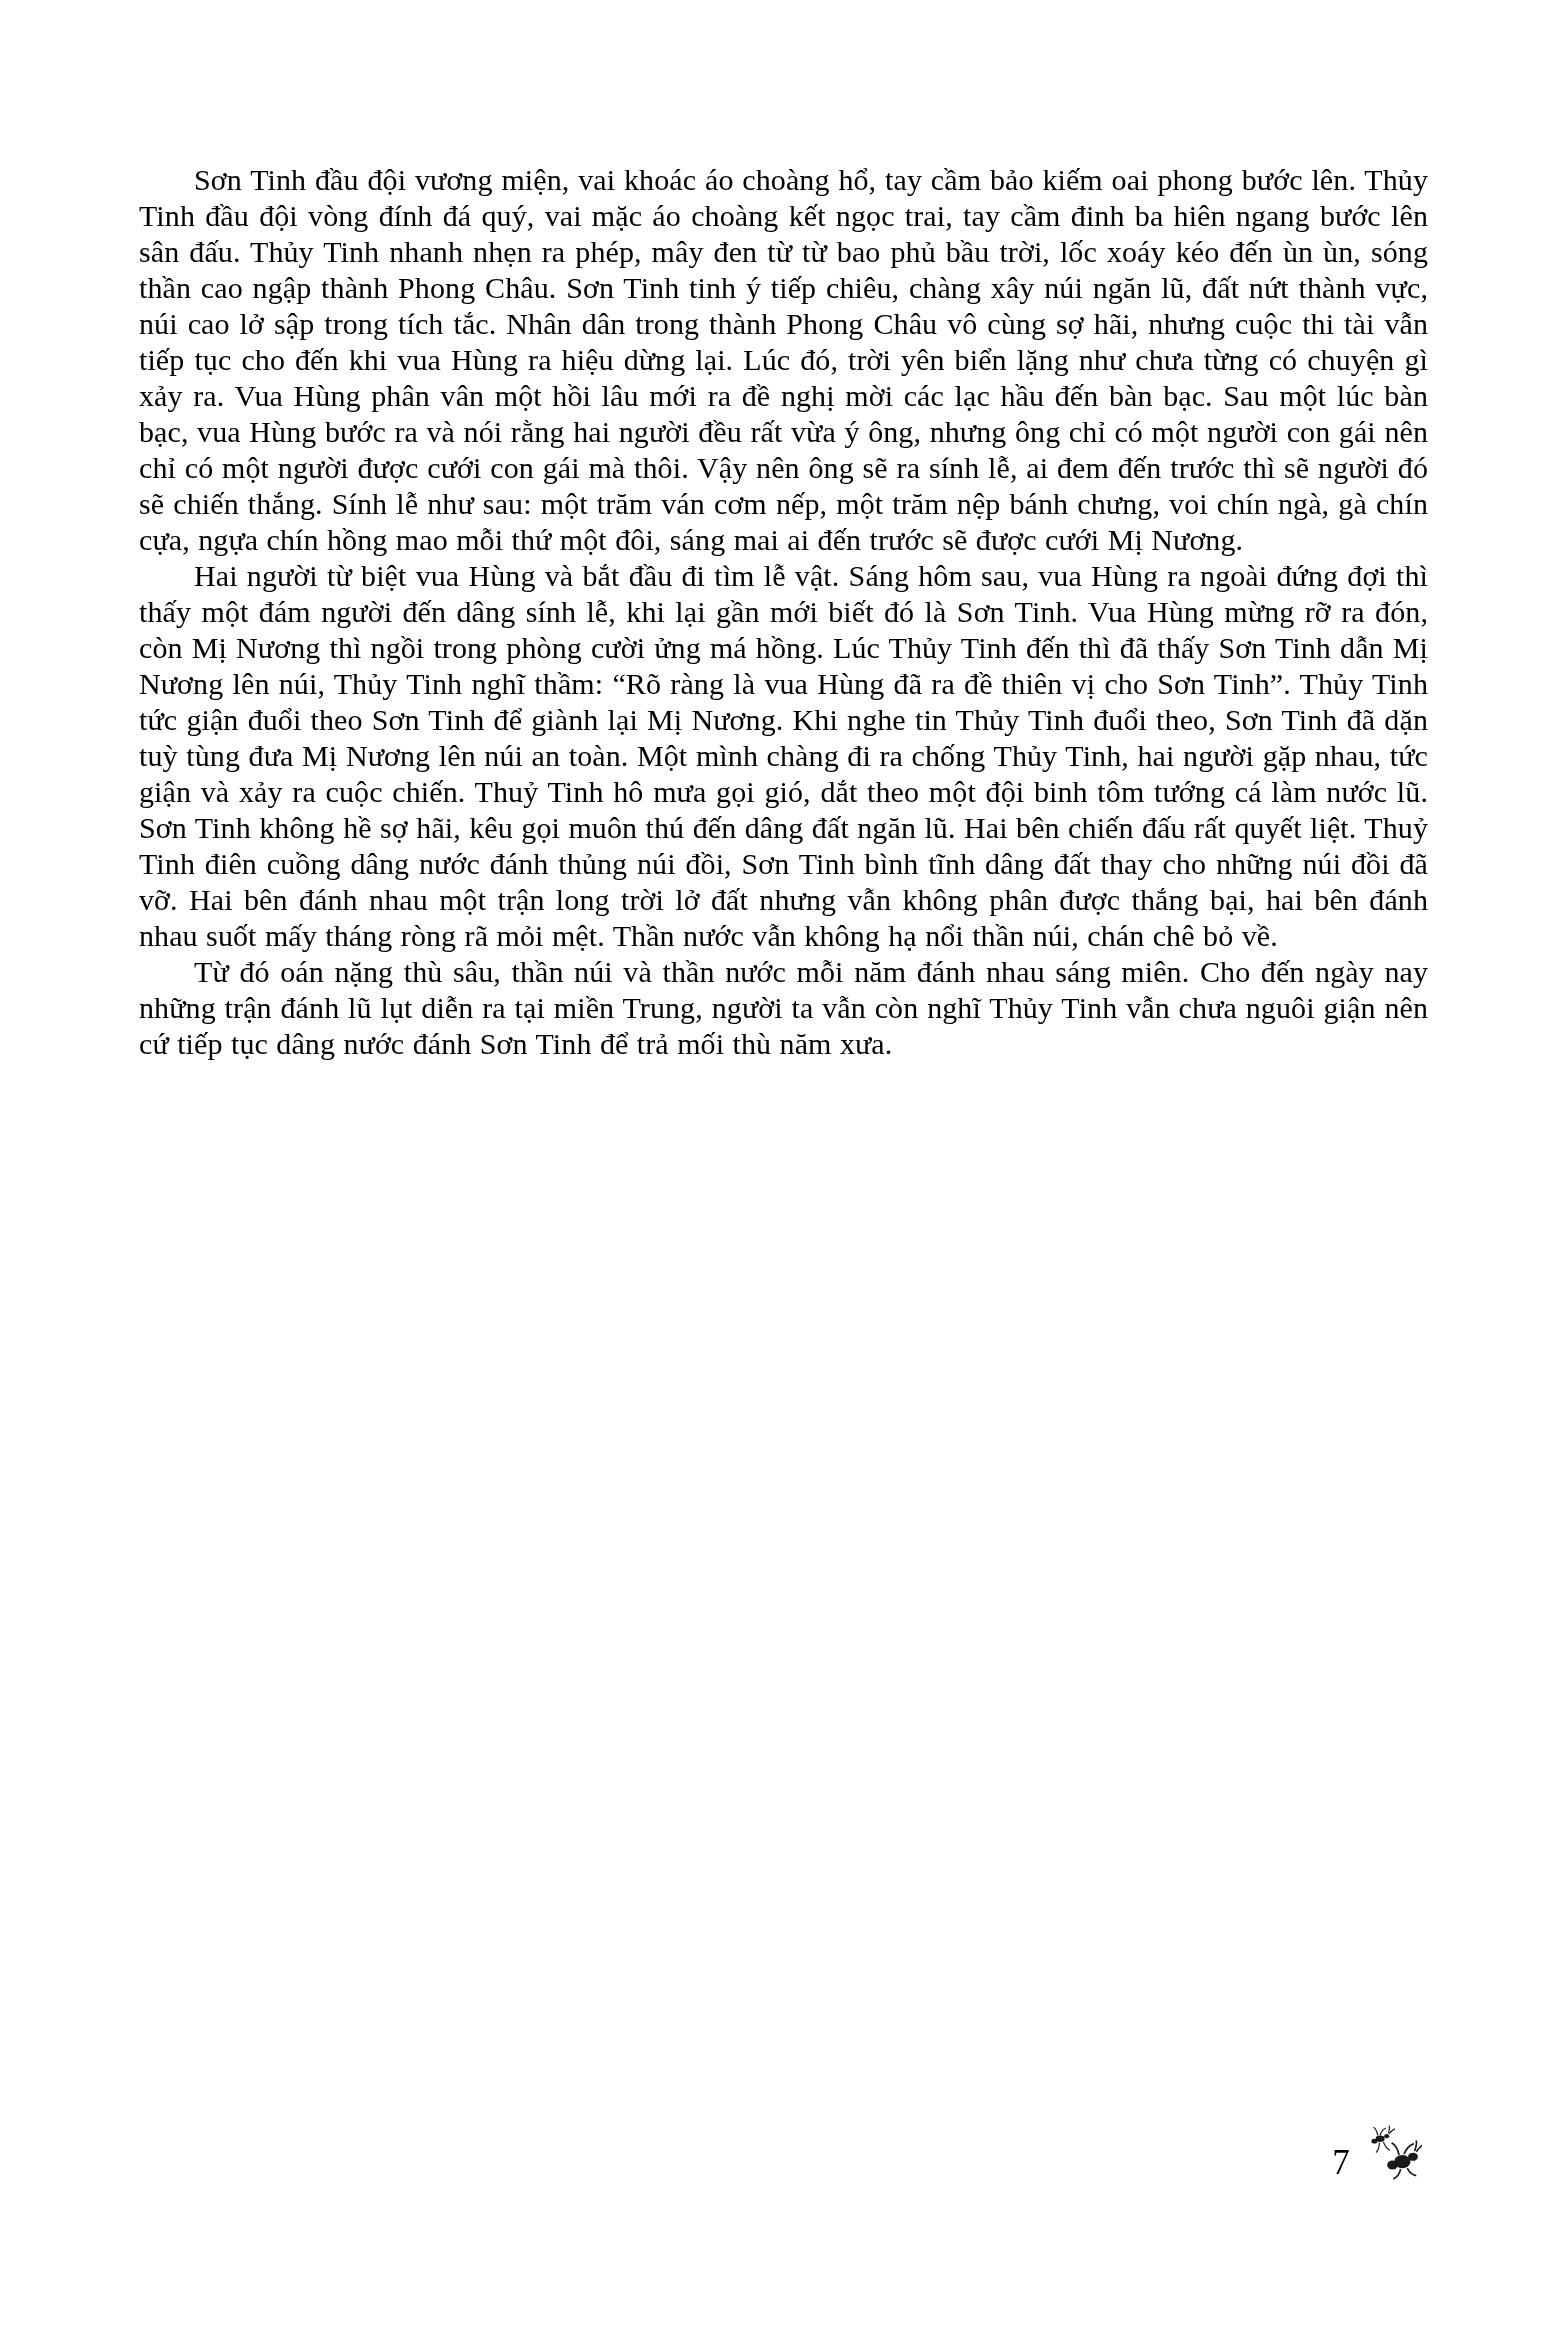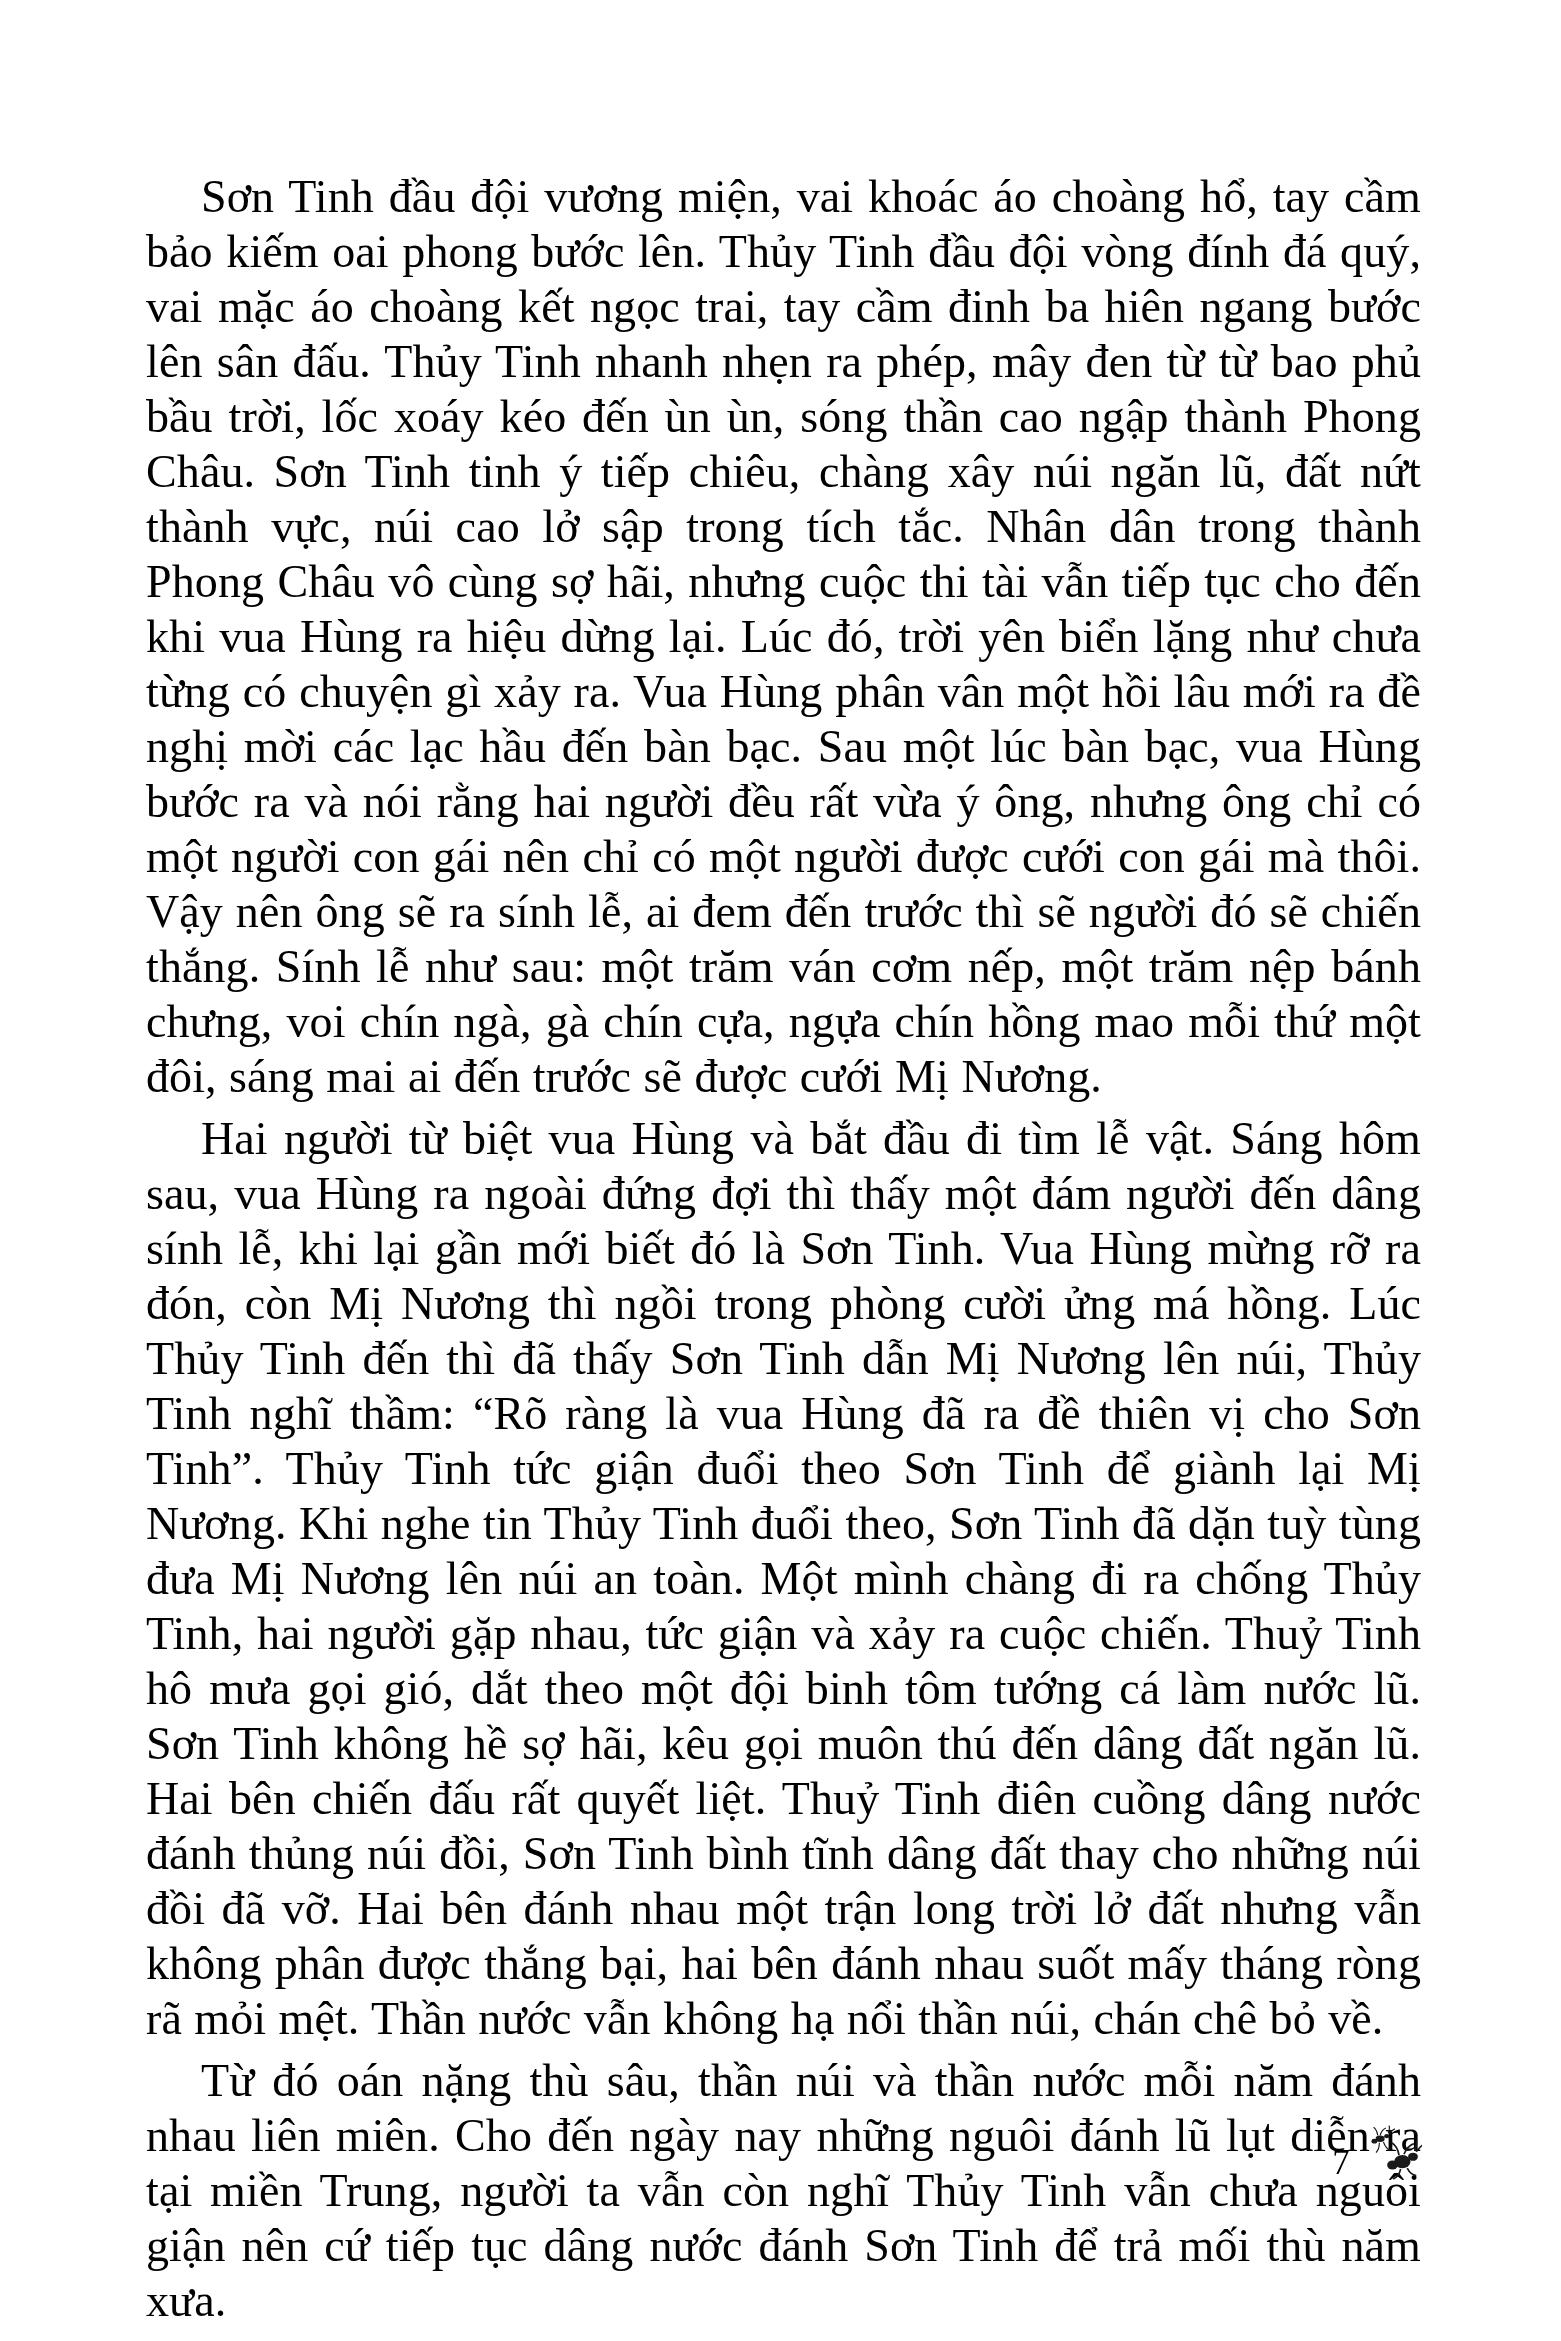--- a/index.html
+++ b/index.html
@@ -30,25 +30,25 @@
     border: 1.7px solid #ffffff;
     pointer-events: none;
   }
   .content {
     position: absolute;
     left: 139px;
     top: 162px;
     width: 1289px;
   }
   .para {
-    margin: 7px;
+    margin: 0;
     text-align: justify;
     text-justify: inter-word;
-    font-size: 46px;
-    line-height: 55px;
+    font-size: 30px;
+    line-height: 36px;
     text-indent: 55px;
     letter-spacing: 0.1px;
     word-spacing: 0.8px;
   }
   .para + .para {
     margin-top: 0px;
   }
   
   .footer {
     position: absolute;
@@ -72,21 +72,21 @@
 </style>
 </head>
 <body>
 
 <div class="page">
   <div class="page-frame"></div>
 
   <div class="content">
     <p class="para">Sơn Tinh đầu đội vương miện, vai khoác áo choàng hổ, tay cầm bảo kiếm oai phong bước lên. Thủy Tinh đầu đội vòng đính đá quý, vai mặc áo choàng kết ngọc trai, tay cầm đinh ba hiên ngang bước lên sân đấu. Thủy Tinh nhanh nhẹn ra phép, mây đen từ từ bao phủ bầu trời, lốc xoáy kéo đến ùn ùn, sóng thần cao ngập thành Phong Châu. Sơn Tinh tinh ý tiếp chiêu, chàng xây núi ngăn lũ, đất nứt thành vực, núi cao lở sập trong tích tắc. Nhân dân trong thành Phong Châu vô cùng sợ hãi, nhưng cuộc thi tài vẫn tiếp tục cho đến khi vua Hùng ra hiệu dừng lại. Lúc đó, trời yên biển lặng như chưa từng có chuyện gì xảy ra. Vua Hùng phân vân một hồi lâu mới ra đề nghị mời các lạc hầu đến bàn bạc. Sau một lúc bàn bạc, vua Hùng bước ra và nói rằng hai người đều rất vừa ý ông, nhưng ông chỉ có một người con gái nên chỉ có một người được cưới con gái mà thôi. Vậy nên ông sẽ ra sính lễ, ai đem đến trước thì sẽ người đó sẽ chiến thắng. Sính lễ như sau: một trăm ván cơm nếp, một trăm nệp bánh chưng, voi chín ngà, gà chín cựa, ngựa chín hồng mao mỗi thứ một đôi, sáng mai ai đến trước sẽ được cưới Mị Nương.</p>
     <p class="para">Hai người từ biệt vua Hùng và bắt đầu đi tìm lễ vật. Sáng hôm sau, vua Hùng ra ngoài đứng đợi thì thấy một đám người đến dâng sính lễ, khi lại gần mới biết đó là Sơn Tinh. Vua Hùng mừng rỡ ra đón, còn Mị Nương thì ngồi trong phòng cười ửng má hồng. Lúc Thủy Tinh đến thì đã thấy Sơn Tinh dẫn Mị Nương lên núi, Thủy Tinh nghĩ thầm: “Rõ ràng là vua Hùng đã ra đề thiên vị cho Sơn Tinh”. Thủy Tinh tức giận đuổi theo Sơn Tinh để giành lại Mị Nương. Khi nghe tin Thủy Tinh đuổi theo, Sơn Tinh đã dặn tuỳ tùng đưa Mị Nương lên núi an toàn. Một mình chàng đi ra chống Thủy Tinh, hai người gặp nhau, tức giận và xảy ra cuộc chiến. Thuỷ Tinh hô mưa gọi gió, dắt theo một đội binh tôm tướng cá làm nước lũ. Sơn Tinh không hề sợ hãi, kêu gọi muôn thú đến dâng đất ngăn lũ. Hai bên chiến đấu rất quyết liệt. Thuỷ Tinh điên cuồng dâng nước đánh thủng núi đồi, Sơn Tinh bình tĩnh dâng đất thay cho những núi đồi đã vỡ. Hai bên đánh nhau một trận long trời lở đất nhưng vẫn không phân được thắng bại, hai bên đánh nhau suốt mấy tháng ròng rã mỏi mệt. Thần nước vẫn không hạ nổi thần núi, chán chê bỏ về.</p>
-    <p class="para">Từ đó oán nặng thù sâu, thần núi và thần nước mỗi năm đánh nhau liên miên. Cho đến ngày nay những nguôi đánh lũ lụt diễn ra tại miền Trung, người ta vẫn còn nghĩ Thủy Tinh vẫn chưa nguôi giận nên cứ tiếp tục dâng nước đánh Sơn Tinh để trả mối thù năm xưa.</p>
+    <p class="para">Từ đó oán nặng thù sâu, thần núi và thần nước mỗi năm đánh nhau sáng miên. Cho đến ngày nay những trận đánh lũ lụt diễn ra tại miền Trung, người ta vẫn còn nghĩ Thủy Tinh vẫn chưa nguôi giận nên cứ tiếp tục dâng nước đánh Sơn Tinh để trả mối thù năm xưa.</p>
   </div>
 
   <div class="footer">
     <span class="page-number">7</span>
     <span class="ornament">
       <svg viewBox="0 0 78 70" width="64" height="58" aria-hidden="true">
         <g fill="#1a1a1a">
 
           <ellipse cx="27" cy="20" rx="5.5" ry="4"></ellipse>
           <ellipse cx="35" cy="17" rx="3.2" ry="2.6"></ellipse>

